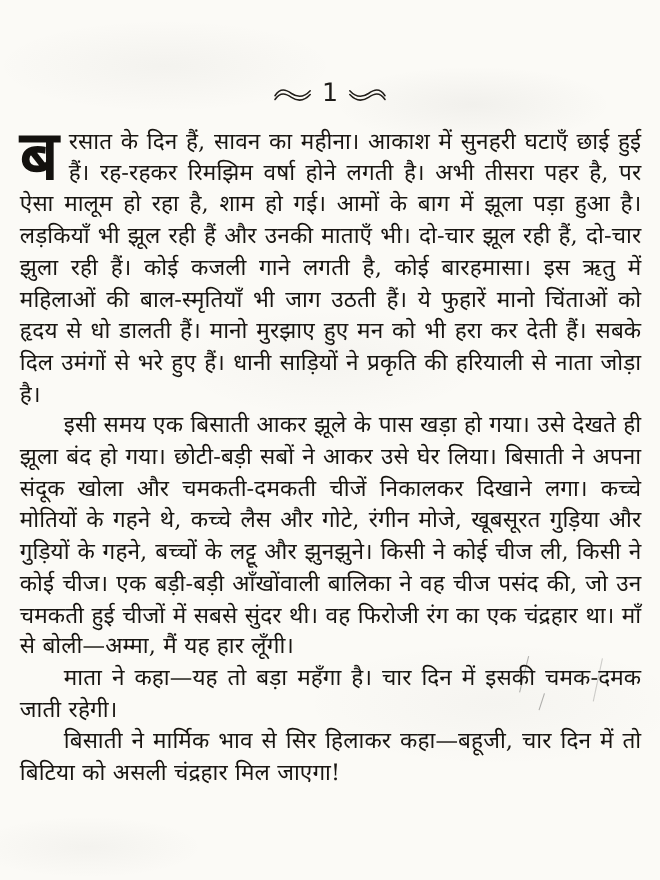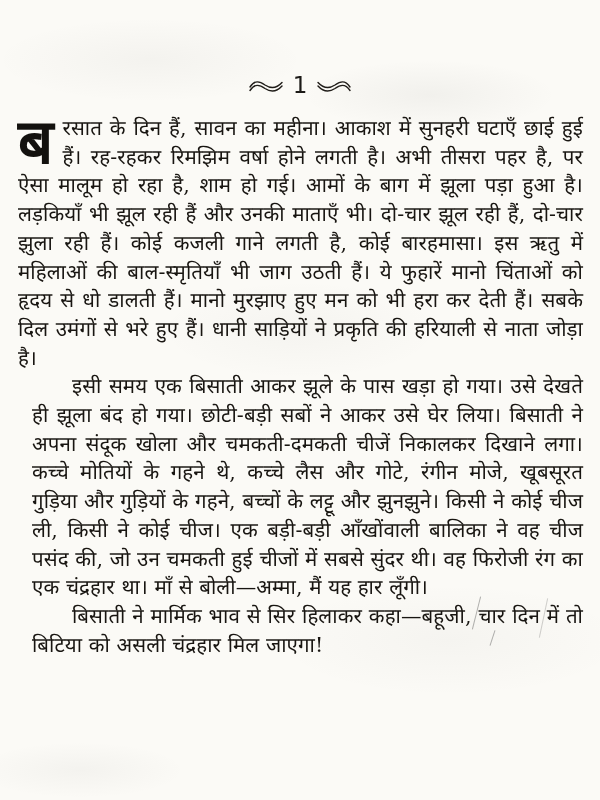--- a/index.html
+++ b/index.html
@@ -42,21 +42,21 @@
   .swash.flip { transform: scaleX(-1); }
   .text-block {
     margin: 14px 17px 0 18px;
     font-size: 20.5px;
     line-height: 28.7px;
     text-align: justify;
     text-justify: inter-word;
     letter-spacing: 0.1px;
   }
   .text-block p { margin: 0; padding: 0; }
-  .text-block p.indent { text-indent: 40px; margin-left: 14px; }
+  .text-block p.indent { text-indent: 40px; }
   .dropcap {
     float: left;
     font-size: 62px;
     line-height: 50px;
     padding: 3px 9px 0 0;
     font-weight: bold;
     color: #13110e;
   }
   .scan-artifact {
     position: absolute;
@@ -84,20 +84,21 @@
       <svg width="36" height="15" viewBox="0 0 36 15" aria-hidden="true">
         <path d="M2 9 C7 1.5, 12 3.5, 17 7 C23 11, 29 10, 34 4.5" fill="none" stroke="#201d19" stroke-width="1.4" stroke-linecap="round"></path>
         <path d="M2 12.5 C7 5, 12 7, 17 10.5 C23 14.5, 29 13.5, 34 8" fill="none" stroke="#201d19" stroke-width="1.4" stroke-linecap="round"></path>
       </svg>
     </span>
   </div>
 
   <main class="text-block" id="text-block">
       <p><span class="dropcap">ब</span>रसात के दिन हैं, सावन का महीना। आकाश में सुनहरी घटाएँ छाई हुई हैं। रह-रहकर रिमझिम वर्षा होने लगती है। अभी तीसरा पहर है, पर ऐसा मालूम हो रहा है, शाम हो गई। आमों के बाग में झूला पड़ा हुआ है। लड़कियाँ भी झूल रही हैं और उनकी माताएँ भी। दो-चार झूल रही हैं, दो-चार झुला रही हैं। कोई कजली गाने लगती है, कोई बारहमासा। इस ऋतु में महिलाओं की बाल-स्मृतियाँ भी जाग उठती हैं। ये फुहारें मानो चिंताओं को हृदय से धो डालती हैं। मानो मुरझाए हुए मन को भी हरा कर देती हैं। सबके दिल उमंगों से भरे हुए हैं। धानी साड़ियों ने प्रकृति की हरियाली से नाता जोड़ा है।</p>
       <p class="indent">इसी समय एक बिसाती आकर झूले के पास खड़ा हो गया। उसे देखते ही झूला बंद हो गया। छोटी-बड़ी सबों ने आकर उसे घेर लिया। बिसाती ने अपना संदूक खोला और चमकती-दमकती चीजें निकालकर दिखाने लगा। कच्चे मोतियों के गहने थे, कच्चे लैस और गोटे, रंगीन मोजे, खूबसूरत गुड़िया और गुड़ियों के गहने, बच्चों के लट्टू और झुनझुने। किसी ने कोई चीज ली, किसी ने कोई चीज। एक बड़ी-बड़ी आँखोंवाली बालिका ने वह चीज पसंद की, जो उन चमकती हुई चीजों में सबसे सुंदर थी। वह फिरोजी रंग का एक चंद्रहार था। माँ से बोली—अम्मा, मैं यह हार लूँगी।</p>
+      <p class="indent">माता ने कहा—यह तो बड़ा महँगा है। चार दिन में इसकी चमक-दमक जाती रहेगी।</p>
       <p class="indent">बिसाती ने मार्मिक भाव से सिर हिलाकर कहा—बहूजी, चार दिन में तो बिटिया को असली चंद्रहार मिल जाएगा!</p>
     </main>
 
   <div class="scan-artifact artifact-1"></div>
   <div class="scan-artifact artifact-2"></div>
   <div class="scan-artifact artifact-3"></div>
 
 </div>
 
 </body></html>

